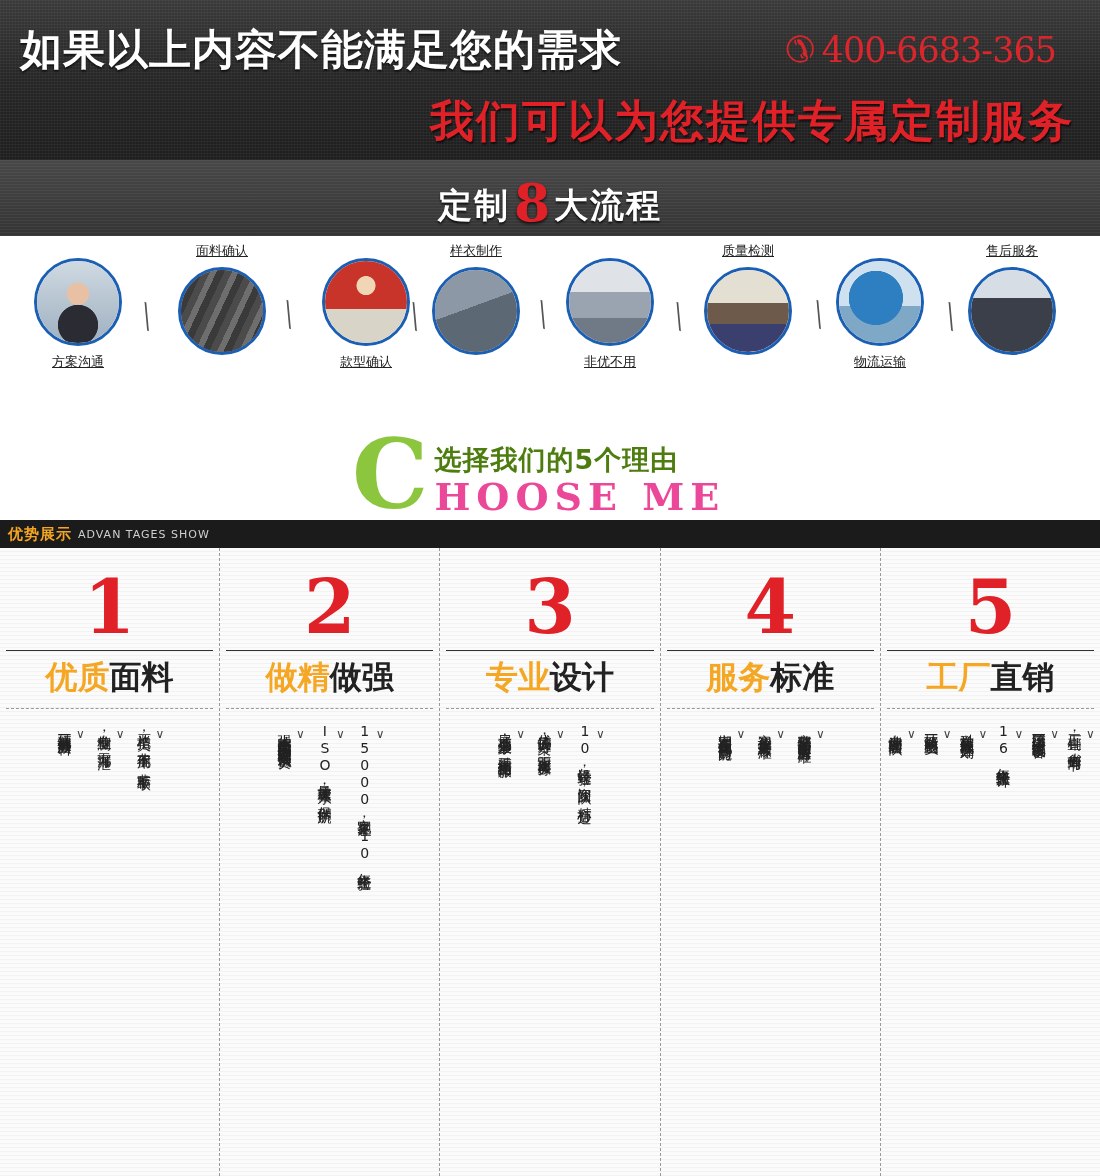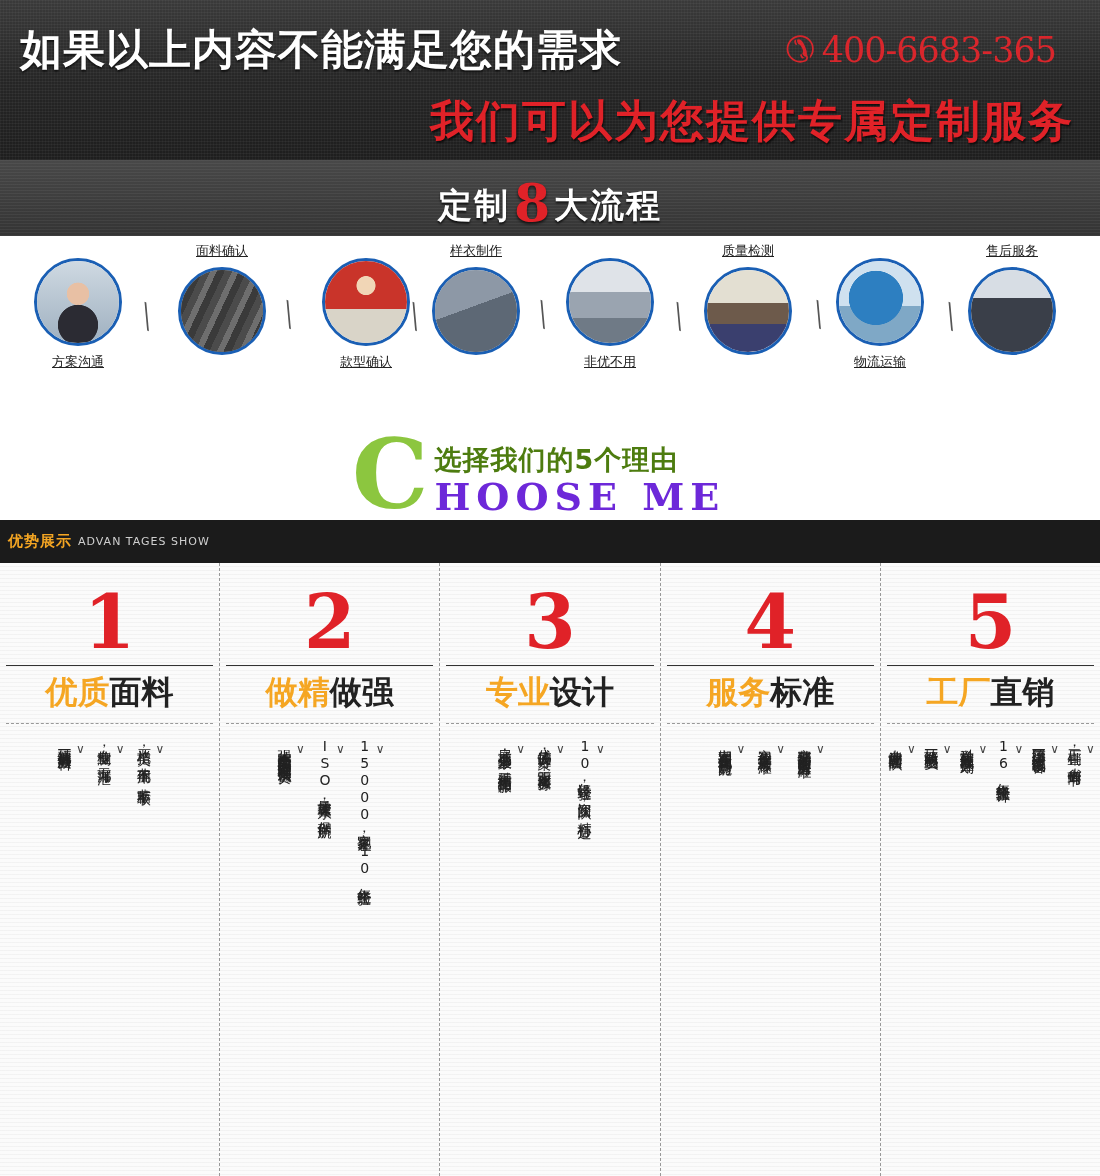--- a/index.html
+++ b/index.html
@@ -115,26 +115,26 @@
   }
   .big-c{
     color:#8cc63f;font-size:96px;line-height:82px;font-weight:bold;
     font-family:"DejaVu Serif","Liberation Serif",serif;
   }
   .choose-right{margin-left:6px;padding-top:8px;}
   .choose-cn{
     color:#4d7c0f;font-size:27px;font-weight:bold;letter-spacing:1px;
   }
   .choose-en{
-    color:#6d28d9;font-size:38px;font-weight:bold;letter-spacing:6px;
+    color:#ec4899;font-size:38px;font-weight:bold;letter-spacing:6px;
     font-family:"DejaVu Serif","Liberation Serif",serif;margin-top:-4px;
   }
   
   .advbar{
-    position:relative;width:1100px;height:43px;background:#1b1b1b;
+    position:relative;width:1100px;height:28px;background:#1b1b1b;
     display:flex;align-items:center;
   }
   .advbar-cn{color:#f5a623;font-size:15px;font-weight:bold;margin-left:8px;letter-spacing:1px;}
   .advbar-en{color:#cfcfcf;font-size:11px;margin-left:6px;letter-spacing:1px;}
   
   .adv{
     position:relative;width:1100px;height:628px;
     background:#fbfbfb;
     background-image:
       repeating-linear-gradient(0deg, rgba(0,0,0,.035) 0px, rgba(0,0,0,.035) 1px, rgba(0,0,0,0) 1px, rgba(0,0,0,0) 4px);

